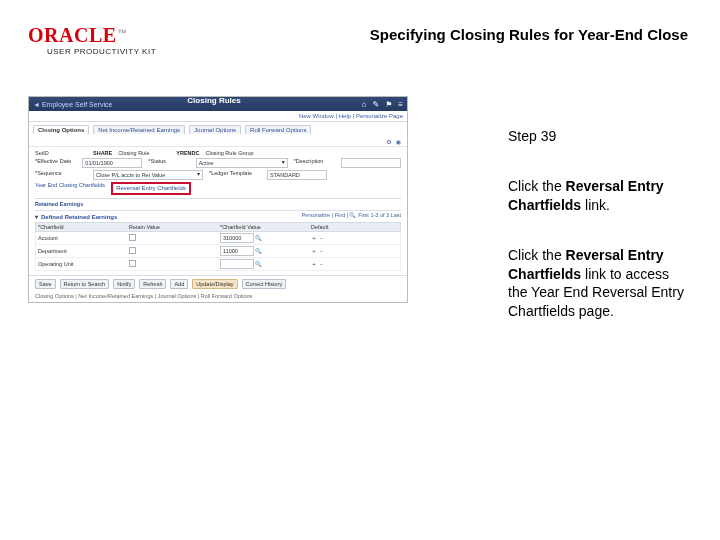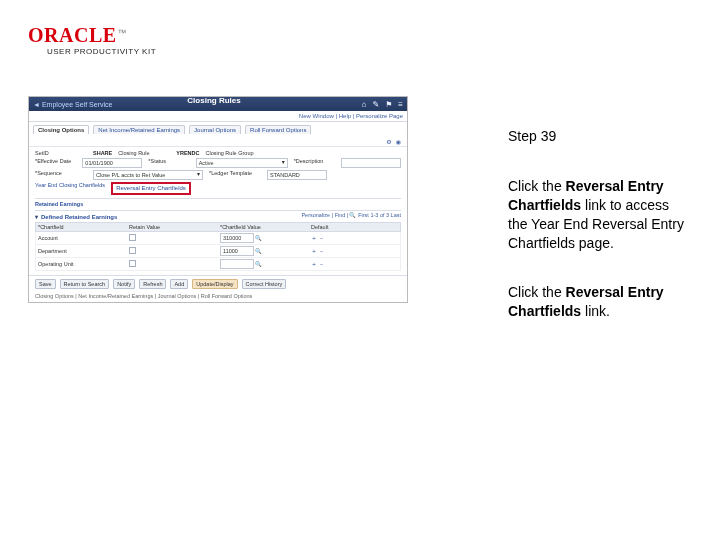--- a/index.html
+++ b/index.html
@@ -69,20 +69,21 @@
 <body>
 <div class="page">
 
   <div class="brand-row">
     <div class="brand">
       <div>
         <span class="brand-name">ORACLE</span><span class="brand-tm">™</span>
       </div>
       <div class="brand-sub">USER PRODUCTIVITY KIT</div>
     </div>
+    <div class="doc-title">Specifying Closing Rules for Year-End Close</div>
   </div>
 
   <div class="content">
     <div class="left-col">
       <div class="shot">
 
         <div style="position:relative">
           <div class="shot-title">Closing Rules</div>
           <div class="shot-headerbar">
             <div class="shot-back">◄ <span>Employee Self Service</span></div>
@@ -188,21 +189,21 @@
           <span class="btn-mock mod">Update/Display</span>
           <span class="btn-mock">Correct History</span>
         </div>
         <div class="shot-footer">Closing Options | Net Income/Retained Earnings | Journal Options | Roll Forward Options</div>
       </div>
     </div>
 
     <div class="right-col">
       <p>Step 39</p>
       <p>
-        <span>Click the </span><b>Reversal Entry Chartfields</b><span> link to access the Year End Reversal Entry Chartfields page.</span>
+        <span>Click the </span><b>Reversal Entry Chartfields</b><span> link.</span>
       </p>
       <p>
-        <span>Click the </span><b>Reversal Entry Chartfields</b><span> link.</span>
+        <span>Click the </span><b>Reversal Entry Chartfields</b><span> link to access the Year End Reversal Entry Chartfields page.</span>
       </p>
     </div>
   </div>
 
 </div>
 
 </body></html>

